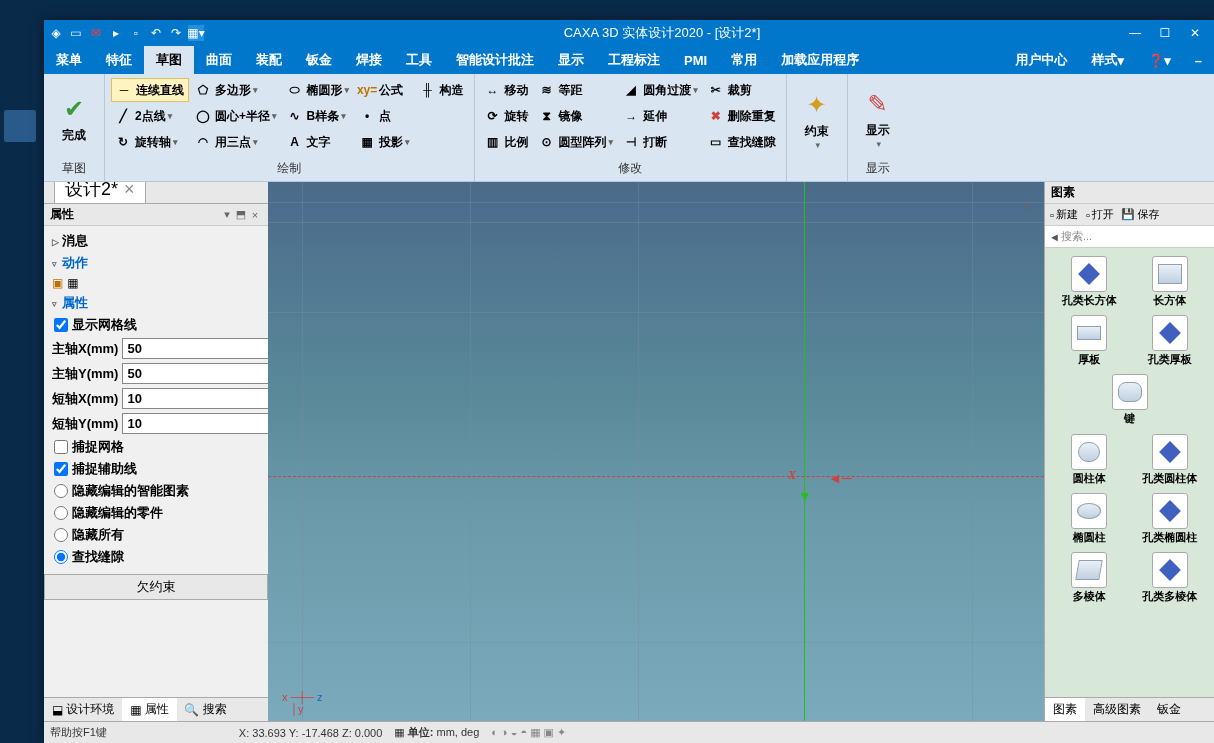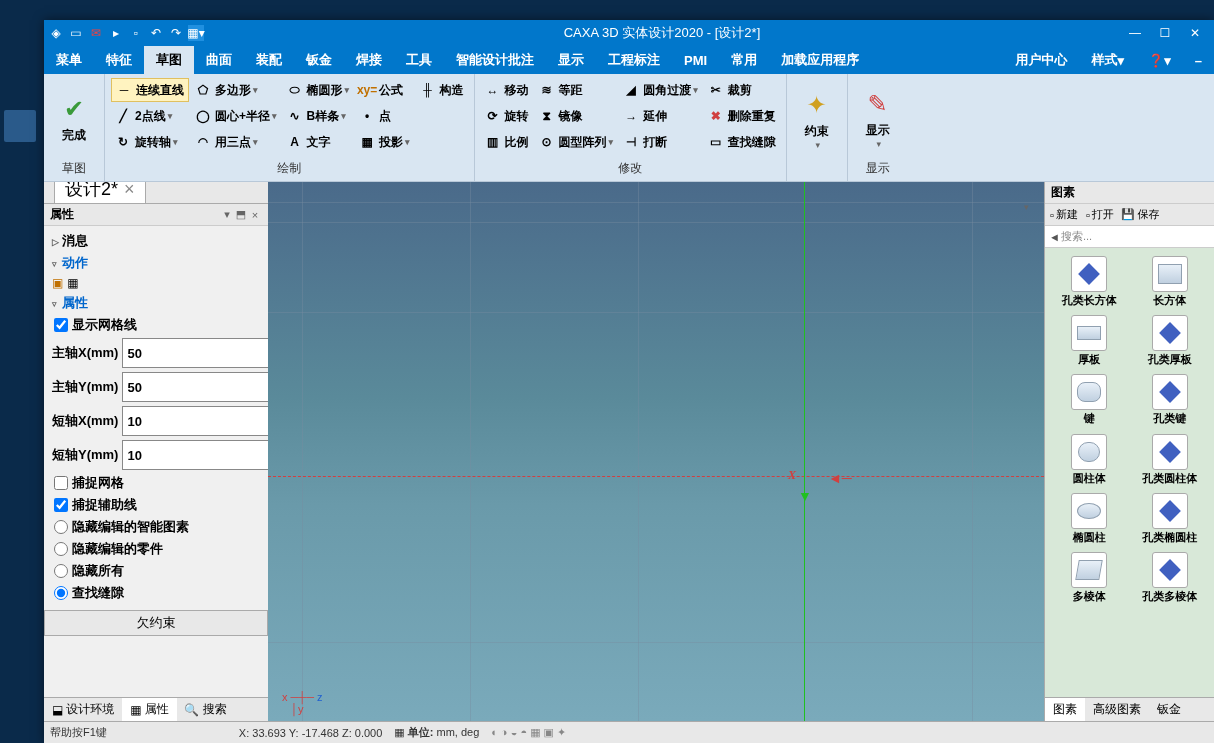--- a/index.html
+++ b/index.html
@@ -35,21 +35,21 @@
 .doc-tab .x { margin-left:6px; color:#888; cursor:pointer; }
 .props-header { background:#e8e8e8; height:22px; display:flex; align-items:center; padding:0 6px; border-bottom:1px solid #ccc; font-size:12px; }
 .props-header .t { flex:1; font-weight:bold; }
 .props-header .ctrl { width:14px; text-align:center; color:#666; cursor:pointer; font-size:11px; }
 .props-body { flex:1; overflow:auto; padding:4px 0; }
 .prop-sec { padding:2px 8px; font-size:13px; font-weight:bold; }
 .prop-sec.link { color:#0066cc; }
 .prop-sec .arw { display:inline-block; width:10px; color:#666; font-size:9px; }
 .prop-row { display:flex; align-items:center; padding:2px 8px; gap:4px; }
 .prop-row label { font-size:13px; font-weight:bold; white-space:nowrap; }
-.prop-row input[type=text] { flex:1; border:1px solid #888; height:30px; padding:0 4px; font-size:13px; font-weight:bold; background:#fff; }
+.prop-row input[type=text] { flex:1; border:1px solid #888; height:21px; padding:0 4px; font-size:13px; font-weight:bold; background:#fff; }
 .prop-chk { padding:2px 10px; font-size:13px; font-weight:bold; display:flex; align-items:center; gap:4px; }
 .prop-chk input { width:14px; height:14px; }
 .prop-btn { margin:6px 0; background:#e8e8e8; border:1px solid #aaa; text-align:center; padding:3px; font-size:13px; cursor:pointer; }
 .bottom-tabs { height:24px; background:#e8e8e8; display:flex; align-items:center; border-top:1px solid #aaa; }
 .bottom-tabs .bt { padding:0 8px; display:flex; align-items:center; gap:3px; height:100%; cursor:pointer; font-size:12px; }
 .bottom-tabs .bt.active { background:#fff; }
 .canvas-wrap { flex:1; position:relative; background:#e8e8e8; }
 .canvas { position:absolute; inset:0; background:linear-gradient(#4a6a8a 0%, #5a8a9a 40%, #6a9aaa 60%, #7aaabb 100%); overflow:hidden; }
 .grid-v { position:absolute; top:0; bottom:0; width:1px; background:rgba(120,140,160,.4); }
 .grid-h { position:absolute; left:0; right:0; height:1px; background:rgba(120,140,160,.4); }
@@ -439,26 +439,20 @@
               <div class="cap">孔类厚板</div>
             </div>
         </div>
         <div class="gal-row">
           <div class="gal-item">
               <div class="thumb">
                 <div class="shape-box" style="border-radius:8px"></div>
               </div>
               <div class="cap">键</div>
             </div>
-          <div class="gal-item">
-              <div class="thumb">
-                <div class="shape-dia"></div>
-              </div>
-              <div class="cap">孔类键</div>
-            </div>
         </div>
         <div class="gal-row">
           <div class="gal-item">
               <div class="thumb">
                 <div class="shape-box" style="border-radius:12px;width:22px"></div>
               </div>
               <div class="cap">圆柱体</div>
             </div>
           <div class="gal-item">
               <div class="thumb">

